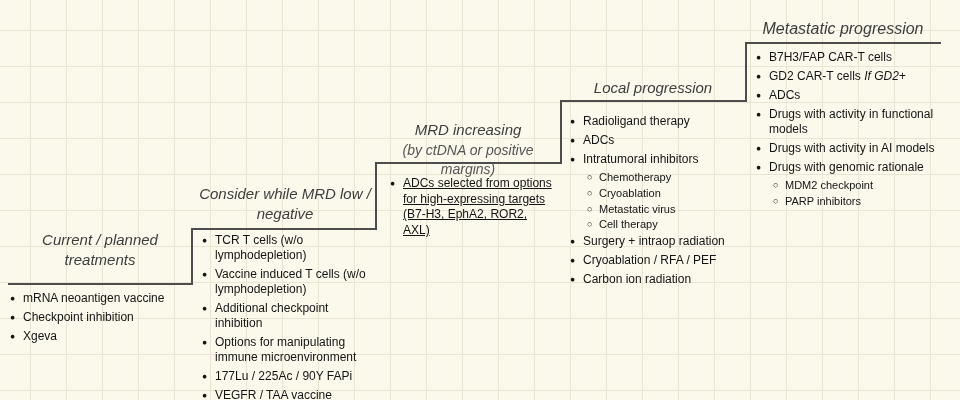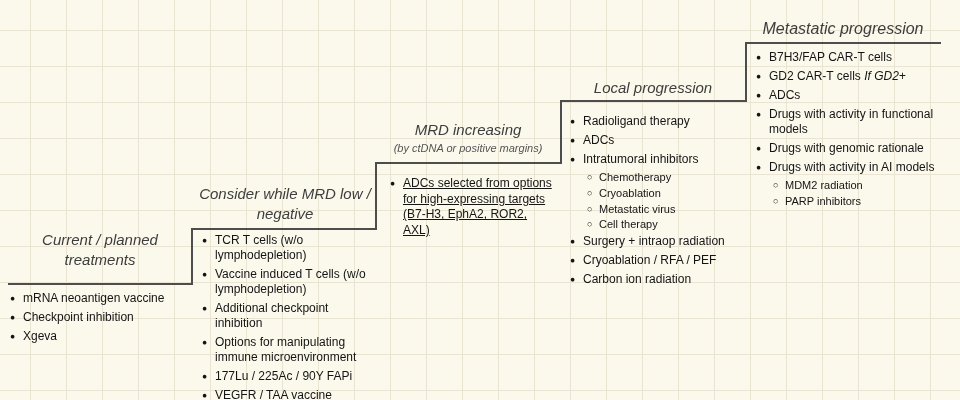--- a/index.html
+++ b/index.html
@@ -23,21 +23,21 @@
   .title{
     position:absolute;
     font-style:italic;
     font-size:15px;
     line-height:1.35;
     color:#3d3d3d;
     text-align:center;
   }
   .subtitle{
     font-style:italic;
-    font-size:11px;
+    font-size:14px;
     color:#555;
     margin-top:1px;
   }
   .list{position:absolute;color:#141414;font-size:12px;}
   .item{display:flex;align-items:flex-start;margin-bottom:4px;}
   .b{flex:0 0 13px;}
   .b::before{content:"●";font-size:8.5px;position:relative;top:-1px;}
   .t{flex:1;line-height:1.25;}
   .item.sub{margin-left:17px;font-size:11px;margin-bottom:2px;}
   .item.sub .b{flex:0 0 12px;}
@@ -172,29 +172,29 @@
     <div class="item">
         <span class="b"></span>
         <span class="t">ADCs</span>
       </div>
     <div class="item">
         <span class="b"></span>
         <span class="t">Drugs with activity in functional models</span>
       </div>
     <div class="item">
         <span class="b"></span>
+        <span class="t">Drugs with activity in AI models</span>
+      </div>
+    <div class="item">
+        <span class="b"></span>
         <span class="t">Drugs with genomic rationale</span>
       </div>
-    <div class="item">
-        <span class="b"></span>
-        <span class="t">Drugs with activity in AI models</span>
-      </div>
-    <div class="item sub">
-        <span class="b"></span>
-        <span class="t">MDM2 radiation</span>
+    <div class="item sub">
+        <span class="b"></span>
+        <span class="t">MDM2 checkpoint</span>
       </div>
     <div class="item sub">
         <span class="b"></span>
         <span class="t">PARP inhibitors</span>
       </div>
   </div>
 
 </div>
 
 </body></html>

